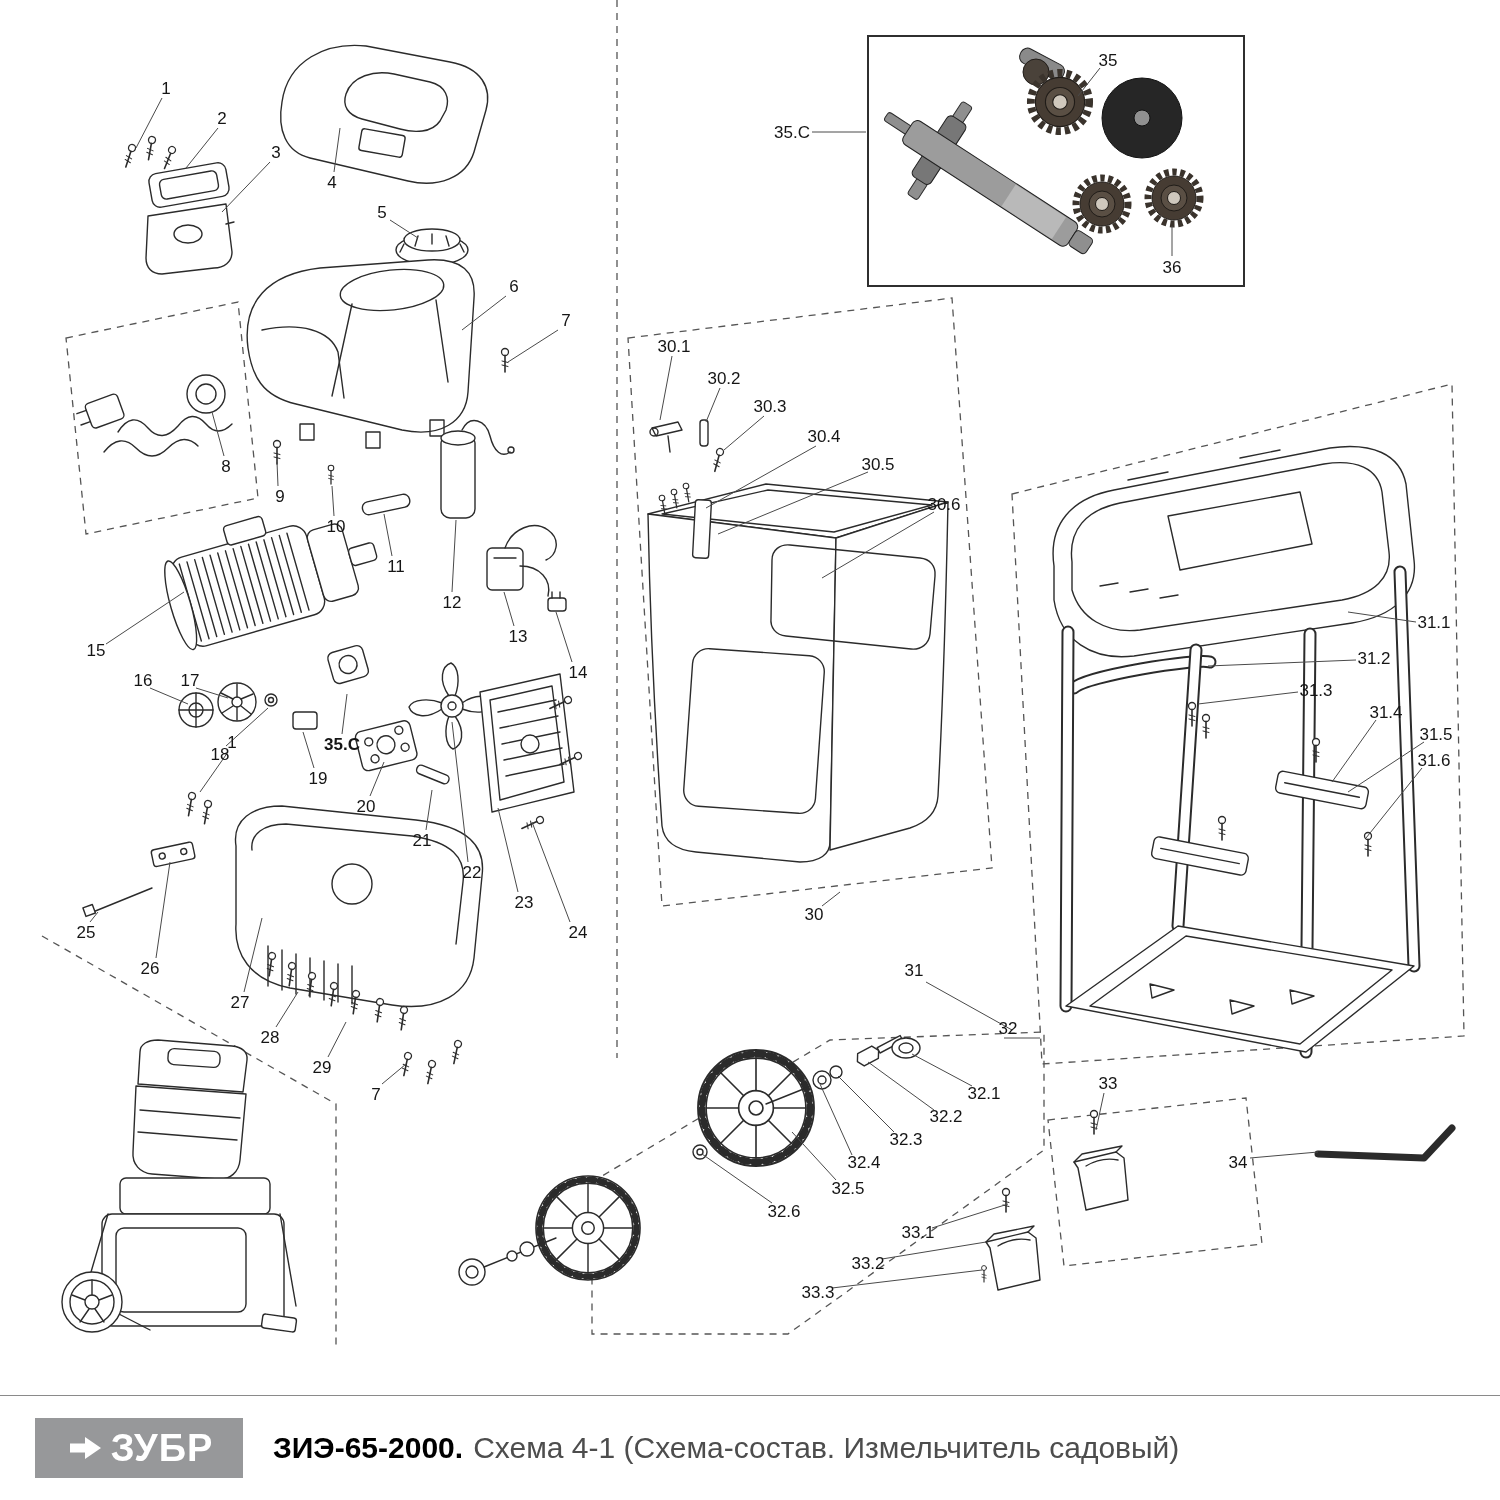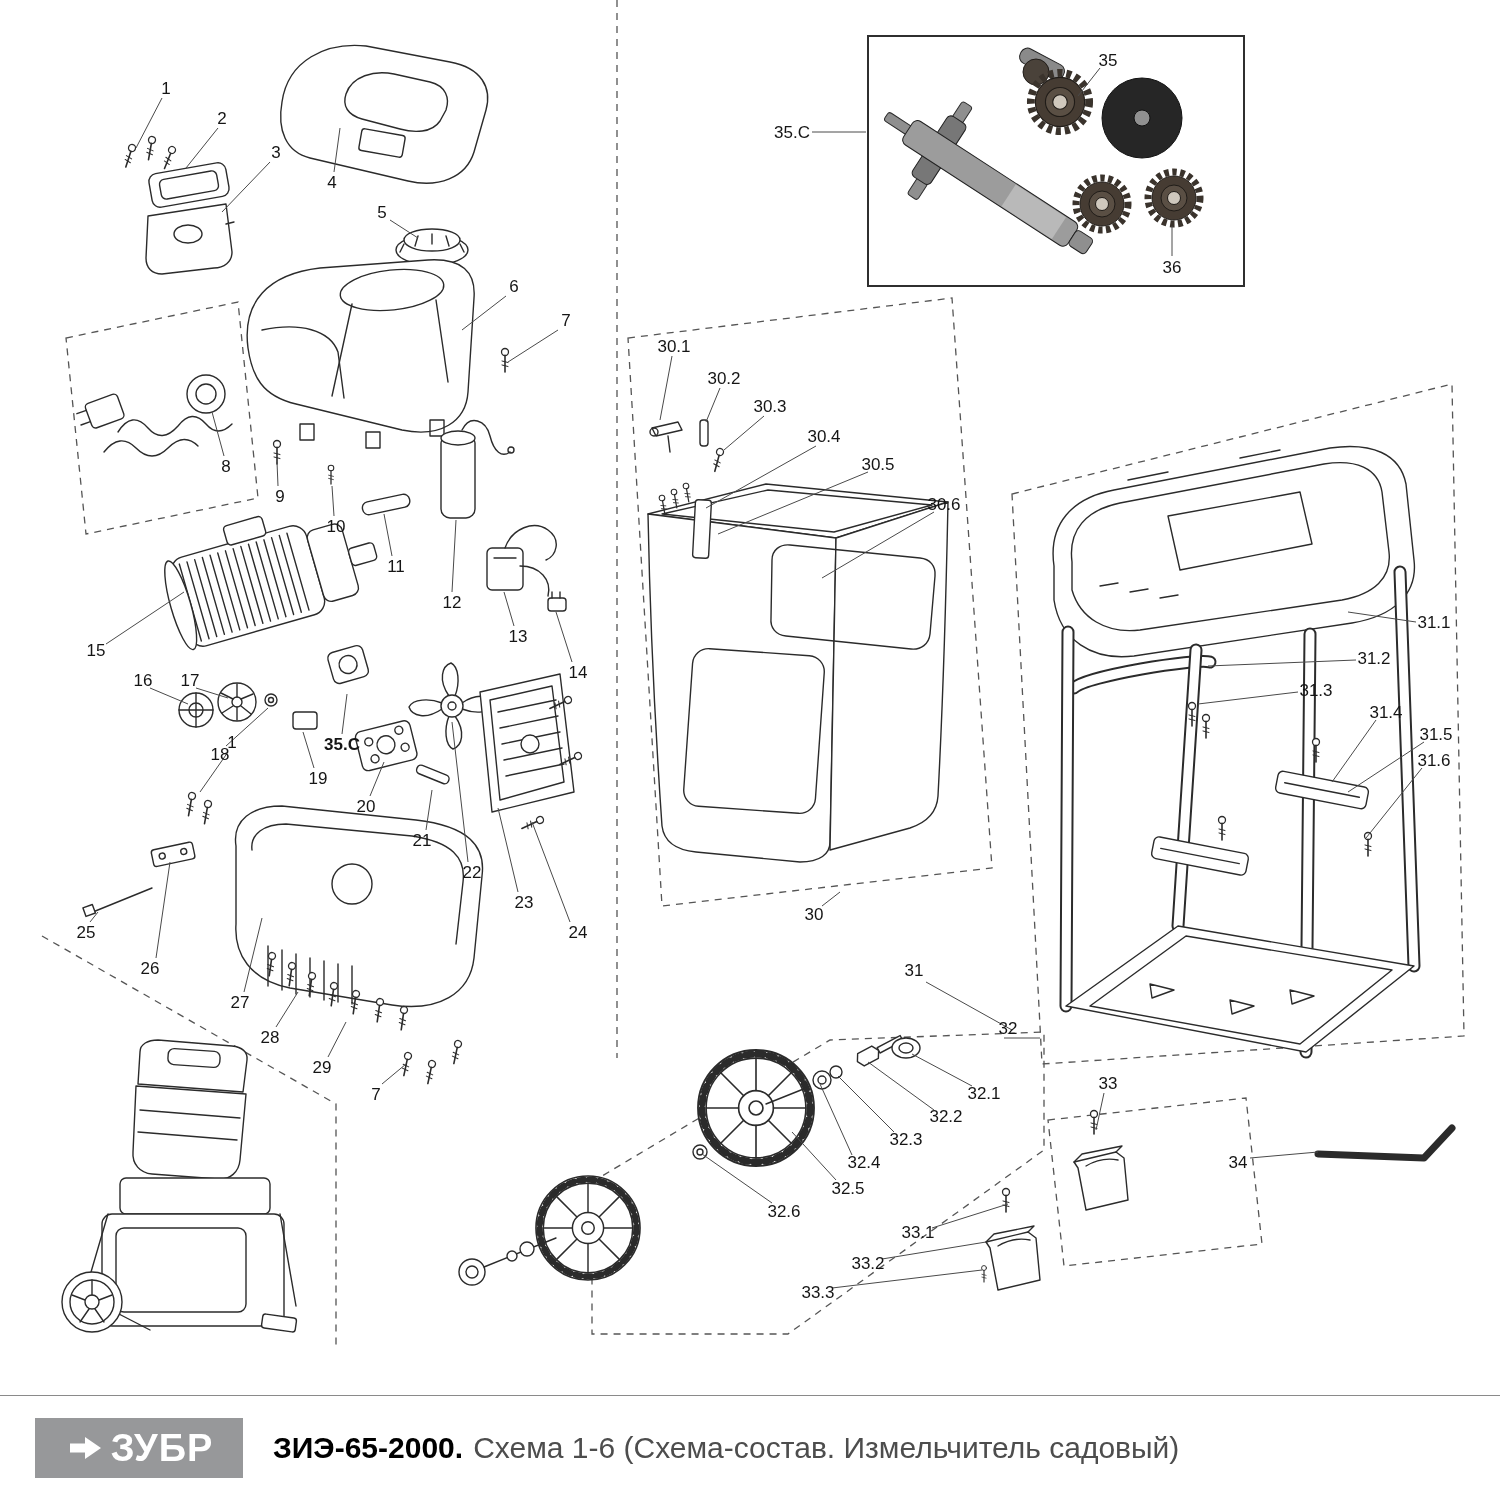--- a/index.html
+++ b/index.html
@@ -491,16 +491,16 @@
 </svg>
 
 <div class="footer">
   <div class="brand-box">
     <svg width="40" height="40" viewBox="0 0 40 40">
       <path d="M36,20 L20,9 V15.5 H5 V24.5 H20 V31 Z" fill="#ffffff"></path>
     </svg>
     <span class="brand-text">ЗУБР</span>
   </div>
   <div class="title-wrap">
-    <span class="model">ЗИЭ-65-2000.</span><span class="subtitle">Схема 1-6 (Схема-состав. Измельчитель садовый)</span>
+    <span class="model">ЗИЭ-65-2000.</span><span class="subtitle">Схема 4-1 (Схема-состав. Измельчитель садовый)</span>
   </div>
 </div>
 </div>
 
 </body></html>

